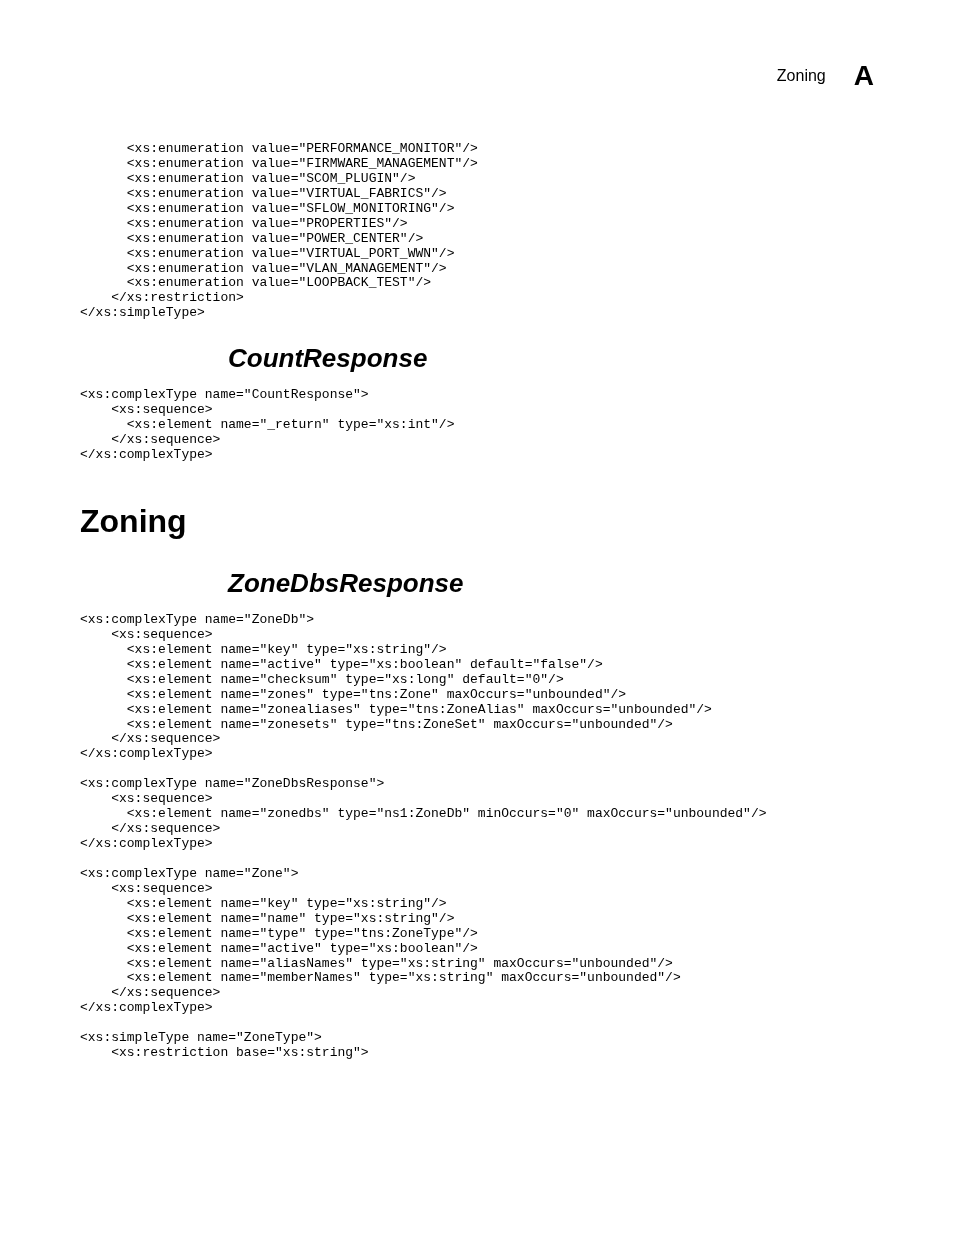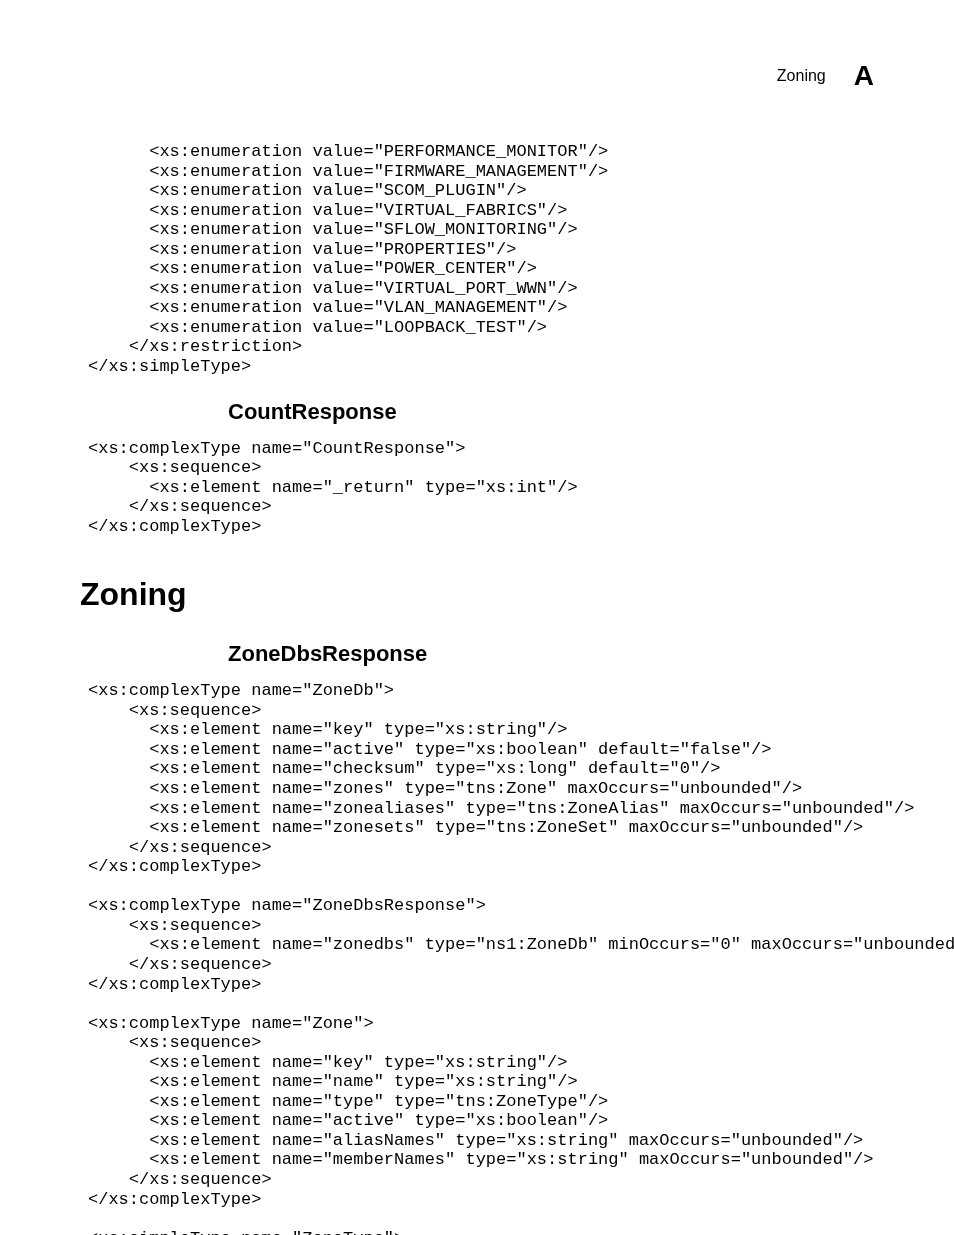--- a/index.html
+++ b/index.html
@@ -21,29 +21,30 @@
   .header-title {
     font-size: 16px;
     font-weight: 400;
   }
   .header-badge {
     font-size: 28px;
     font-weight: 700;
   }
   pre.code {
     font-family: "Courier New", Courier, monospace;
-    font-size: 17px;
+    font-size: 13px;
     line-height: 1.15;
     white-space: pre;
-    margin: 0 0 22px 8px;
+    margin: 0 0 22px 0;
   }
   h2.subheading {
-    font-size: 22px;
+    font-size: 26px;
     font-weight: 700;
     margin: 14px 0 14px 148px;
+    font-style: italic;
   }
   h1.mainheading {
     font-size: 32px;
     font-weight: 700;
     margin: 40px 0 28px 0;
   }
 </style>
 </head>
 <body>
 

